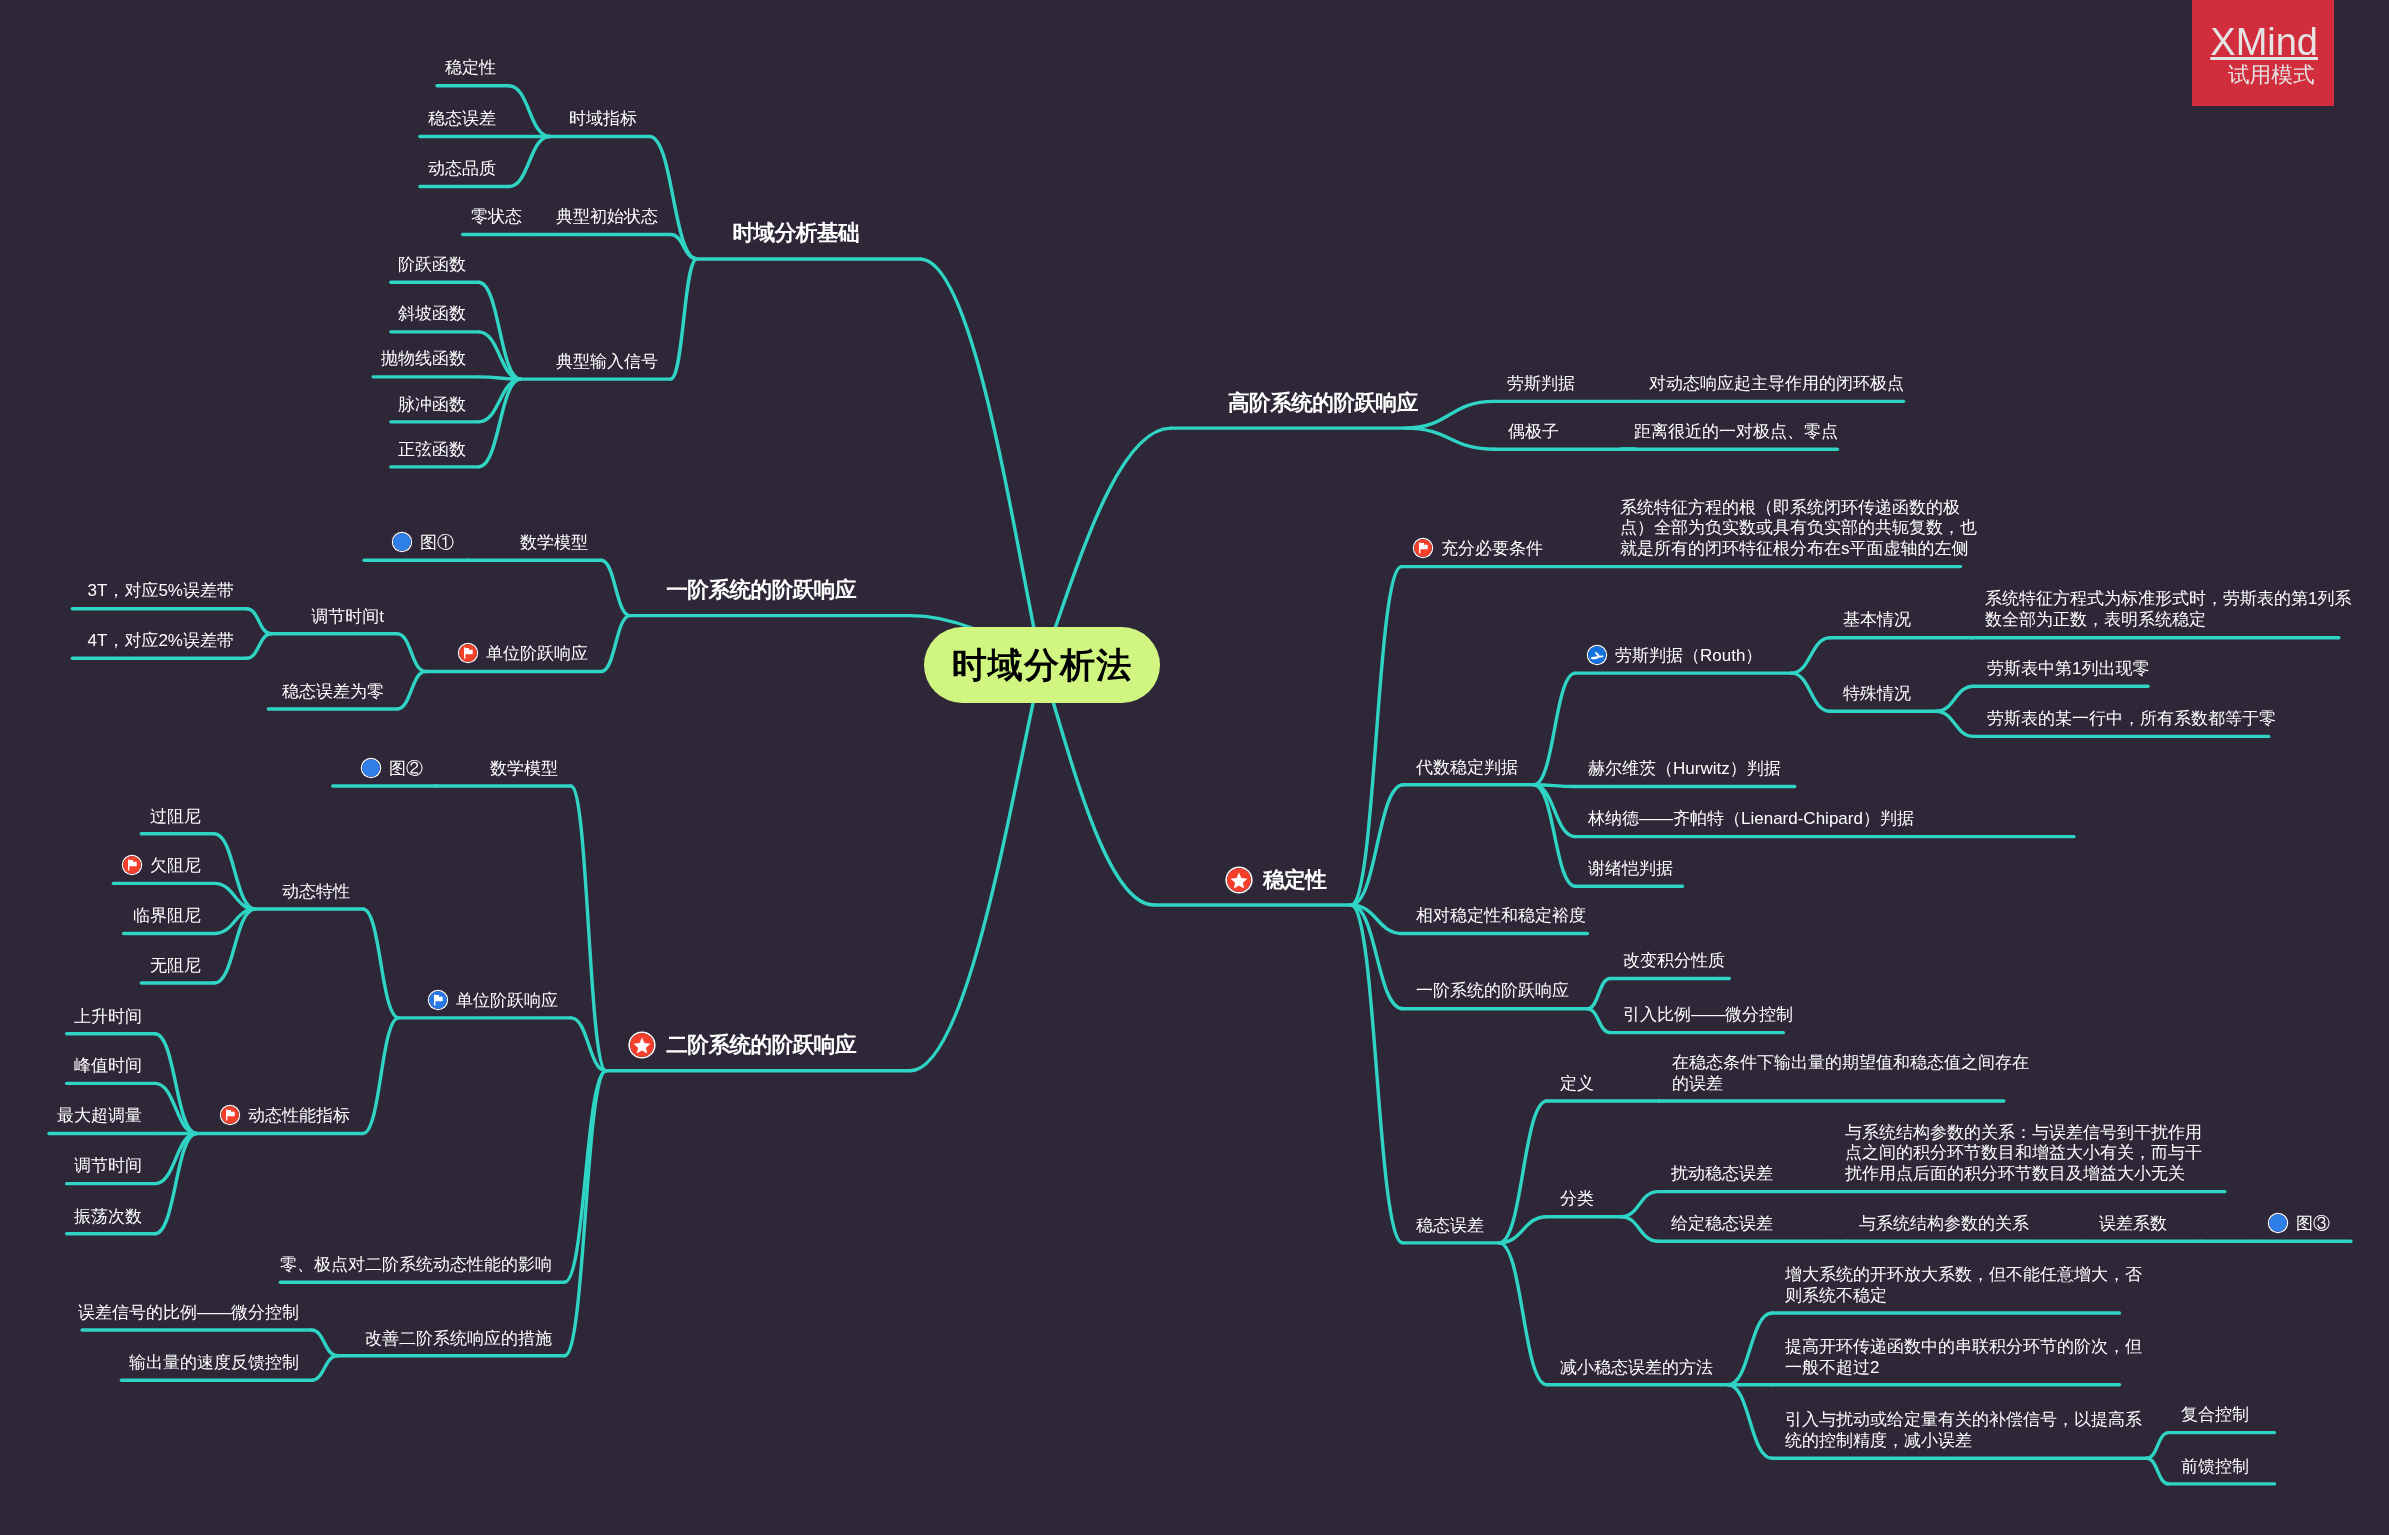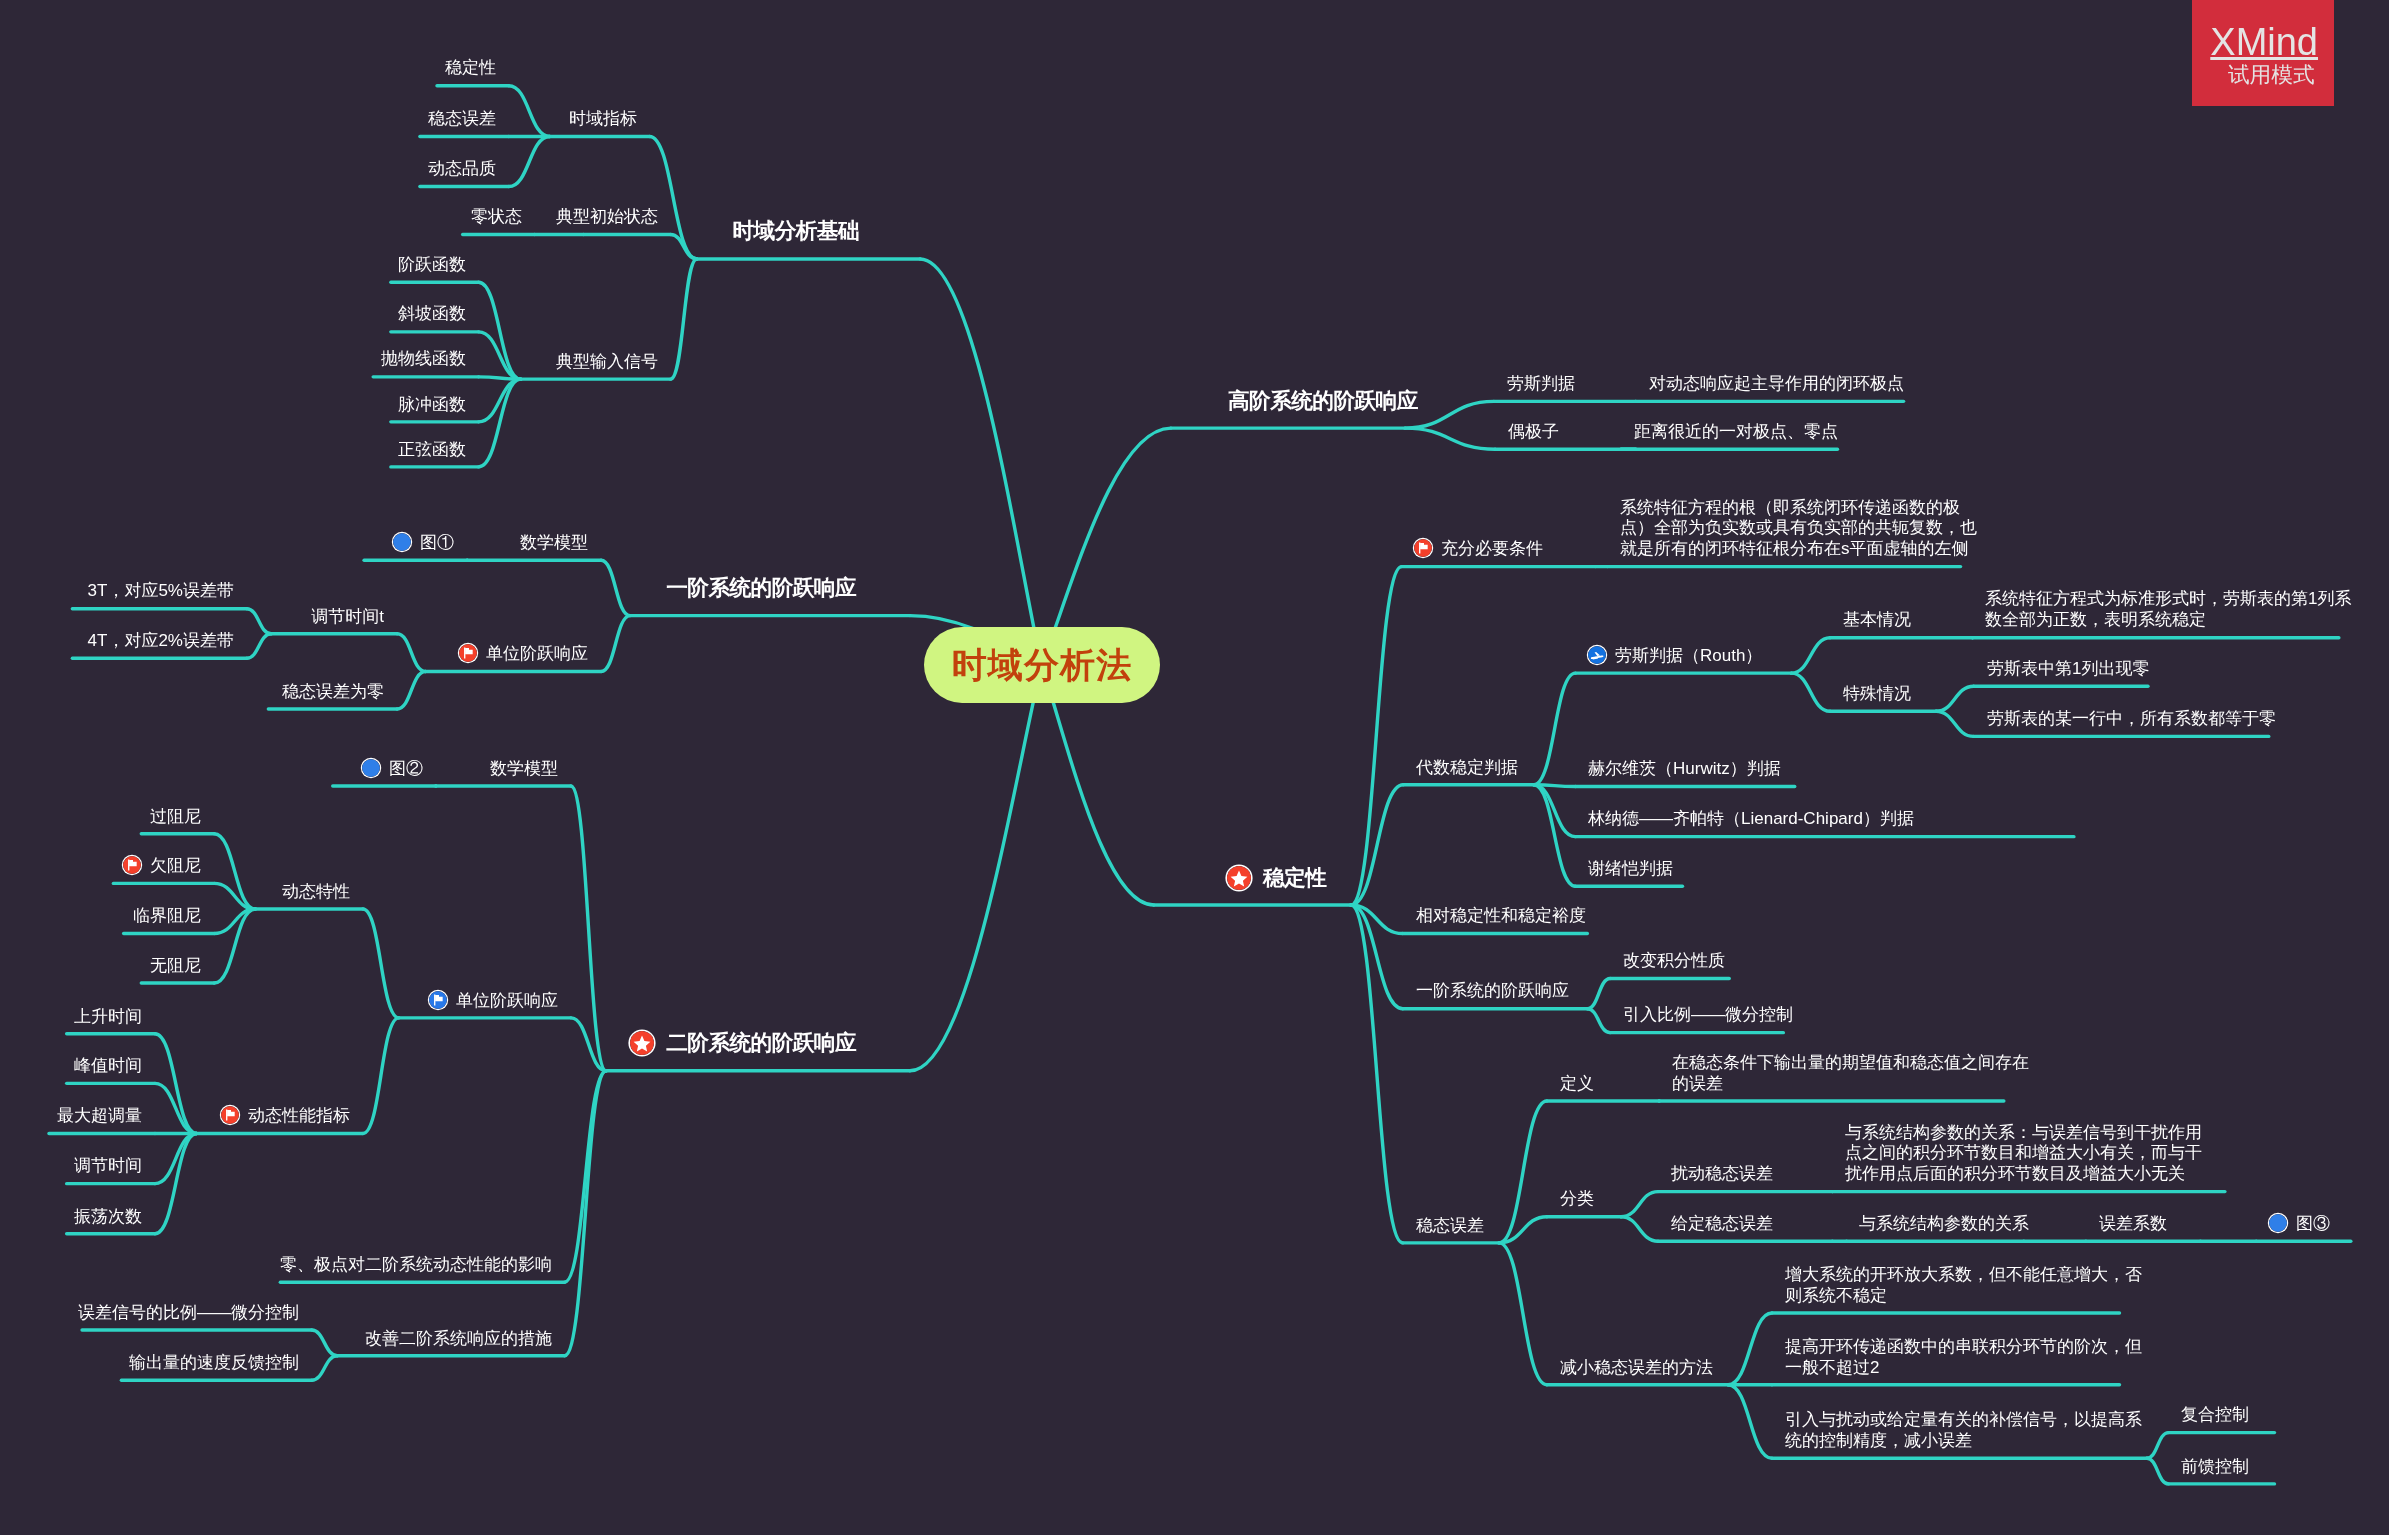--- a/index.html
+++ b/index.html
@@ -1,26 +1,26 @@
 <!DOCTYPE html>
 <html style="font-size:9px"><head>
 <meta charset="utf-8">
 <style>
   html,body{margin:0;padding:0;}
   body{width:2389px;height:1536px;overflow:hidden;background:#2E2737;
        font-family:"Liberation Sans",sans-serif;-webkit-font-smoothing:antialiased;}
   #canvas{position:relative;width:2389px;height:1536px;overflow:hidden;}
   #links{position:absolute;left:0;top:0;width:2389px;height:1536px;}
   .topic{position:absolute;white-space:pre;color:#FFFFFF;}
-  .lvl1{font-size:21.7px;font-weight:700;line-height:26px;letter-spacing:-0.6px;font-family:Liberation Mono, monospace;}
+  .lvl1{font-size:21.7px;font-weight:700;line-height:26px;letter-spacing:-0.6px;}
   .lvl2{font-size:17px;font-weight:400;line-height:20.5px;}
   .ico{display:inline-block;border-radius:50%;}
   .ico svg{display:block;border-radius:50%;}
   .root{position:absolute;display:flex;align-items:center;justify-content:center;
-        background:#D0F581;color:#c2410c;border-radius:5698px;font-size:35px;font-weight:700;
+        background:#D0F581;color:#000000;border-radius:5698px;font-size:35px;font-weight:700;
         letter-spacing:1.1px;z-index:5;}
   #badge{position:absolute;background:#D22D3C;color:#E4E4E4;text-align:center;z-index:10;}
   #badge .bm{position:absolute;left:2.3px;right:0;top:30px;font-size:38px;font-weight:400;
              line-height:38px;text-decoration:underline;}
   #badge .bs{position:absolute;left:16.5px;right:0;top:71px;font-size:21.7px;font-weight:400;
              line-height:21.7px;}
 </style>
 </head>
 <body>
 

